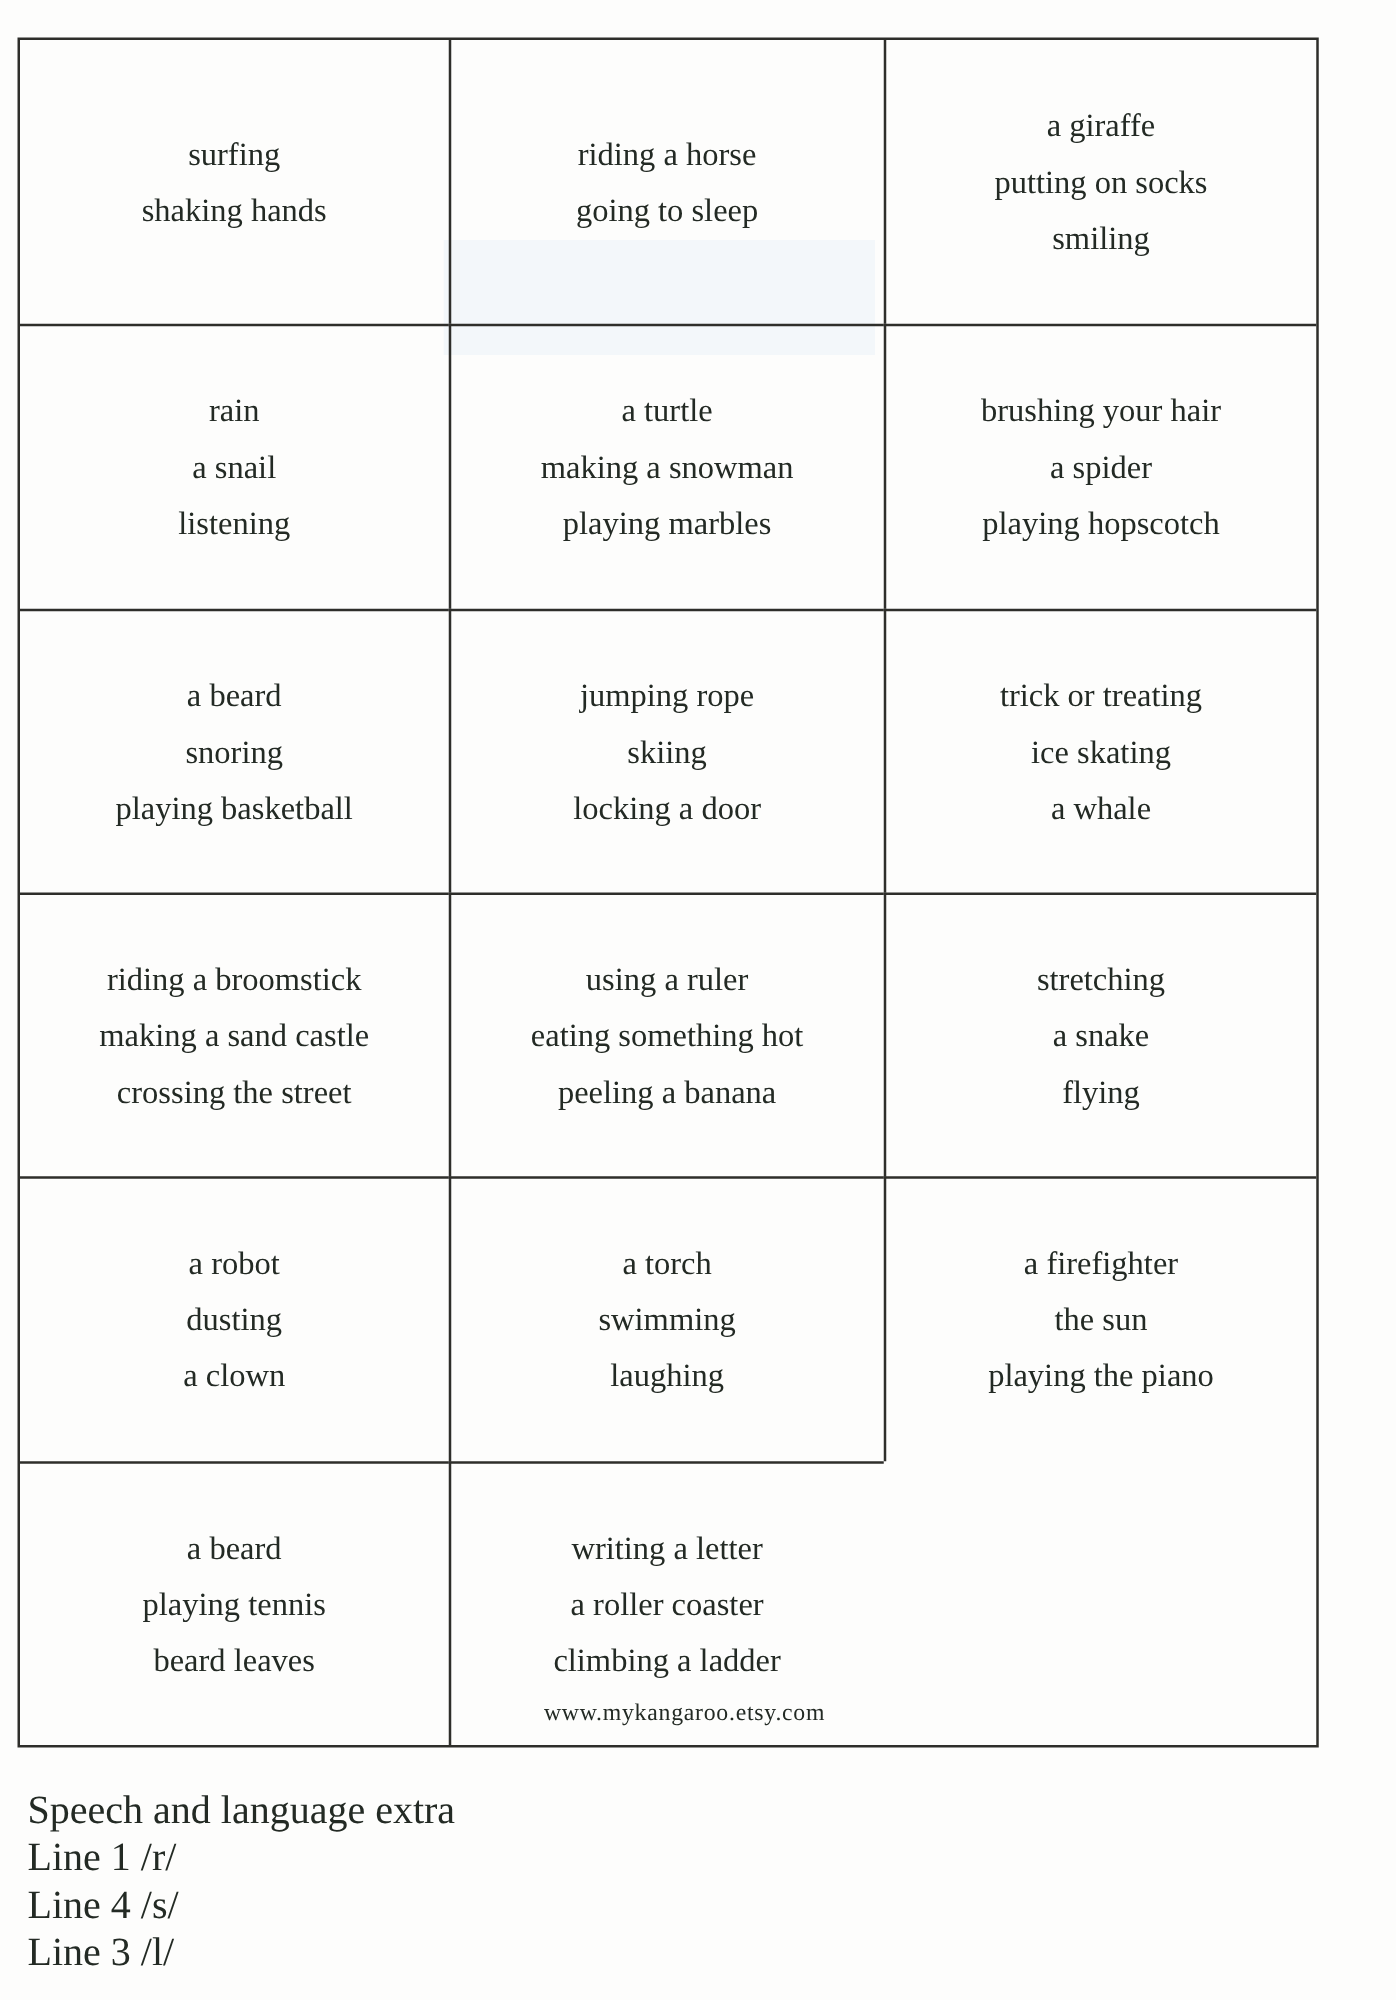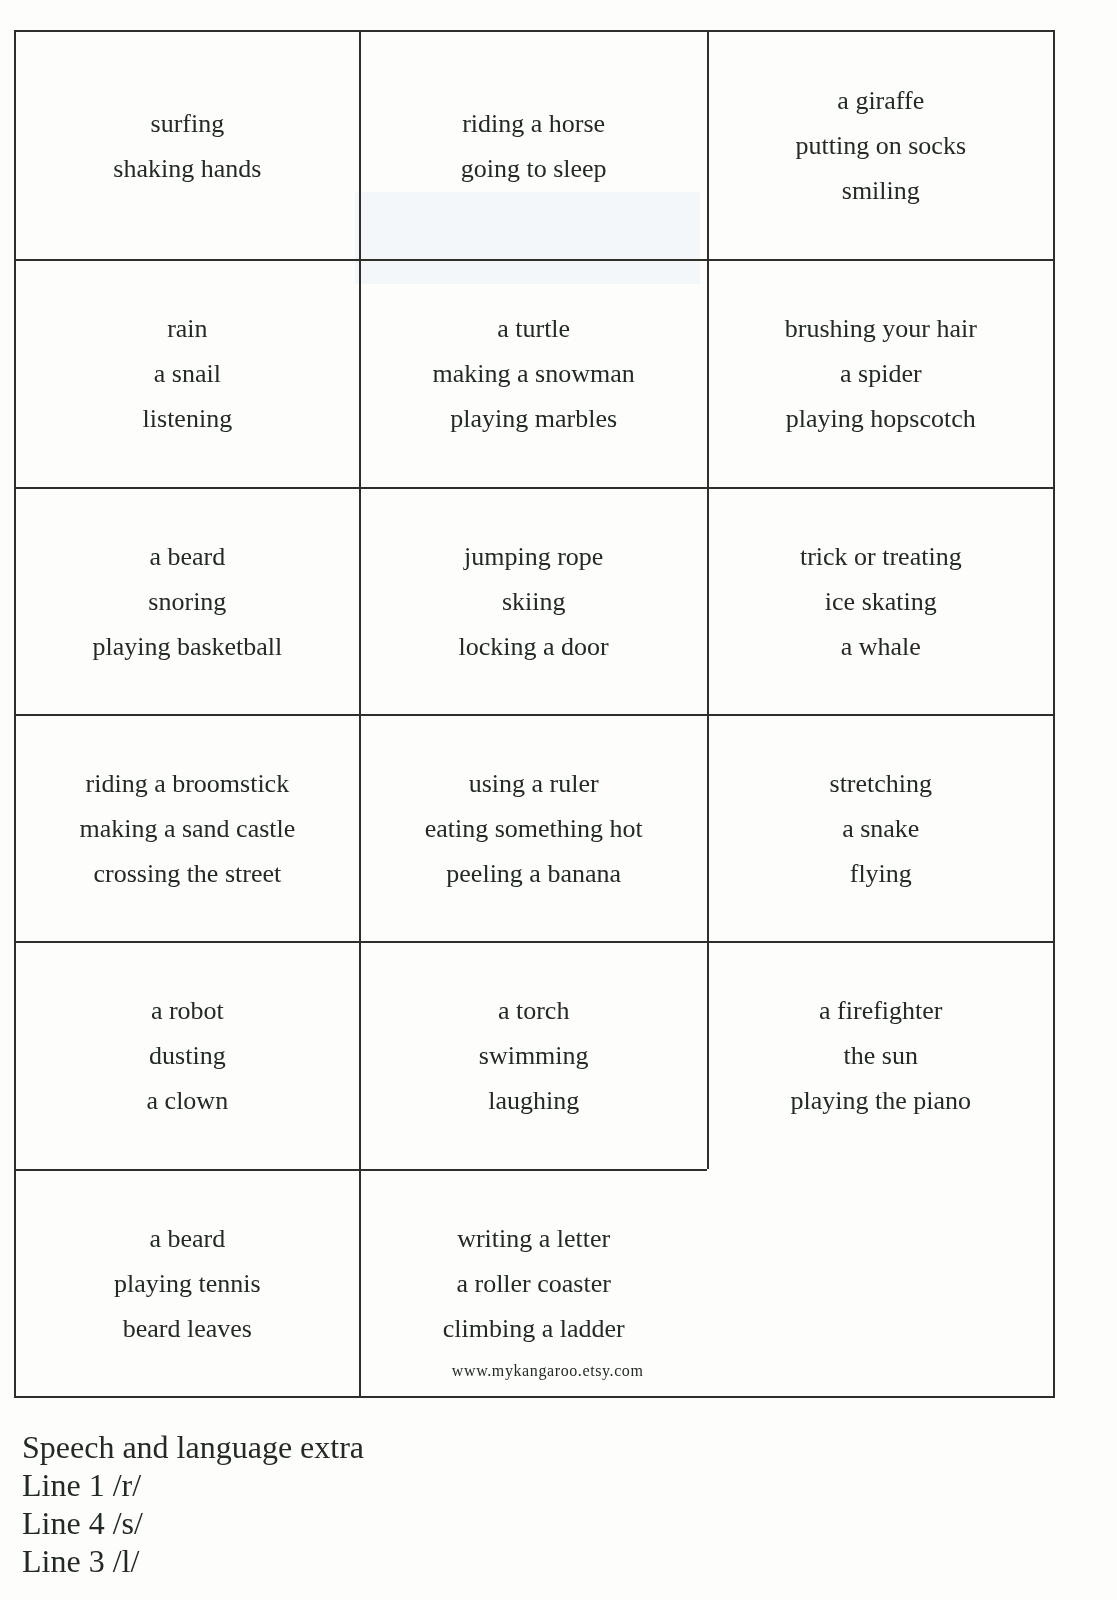--- a/index.html
+++ b/index.html
@@ -38,21 +38,21 @@
     text-align:center;
     font-size:26px;line-height:45px;
     position:relative;
     box-sizing:border-box;
   }
   .cell:nth-child(3n+1){border-left:none;}
   .cell:nth-child(-n+3){border-top:none;}
   .cell-line{display:block;}
   .etsy-url{
     position:absolute;left:0;right:0;bottom:16px;
-    font-size:16px;line-height:18px;letter-spacing:.6px;
+    font-size:19px;line-height:18px;letter-spacing:.6px;
     text-align:center;
     padding-left:28px;
   }
   .footer{
     position:absolute;left:22px;top:1428px;
     font-size:32px;line-height:38px;
     text-align:left;
   }
   .footer span{display:block;}
 </style>

